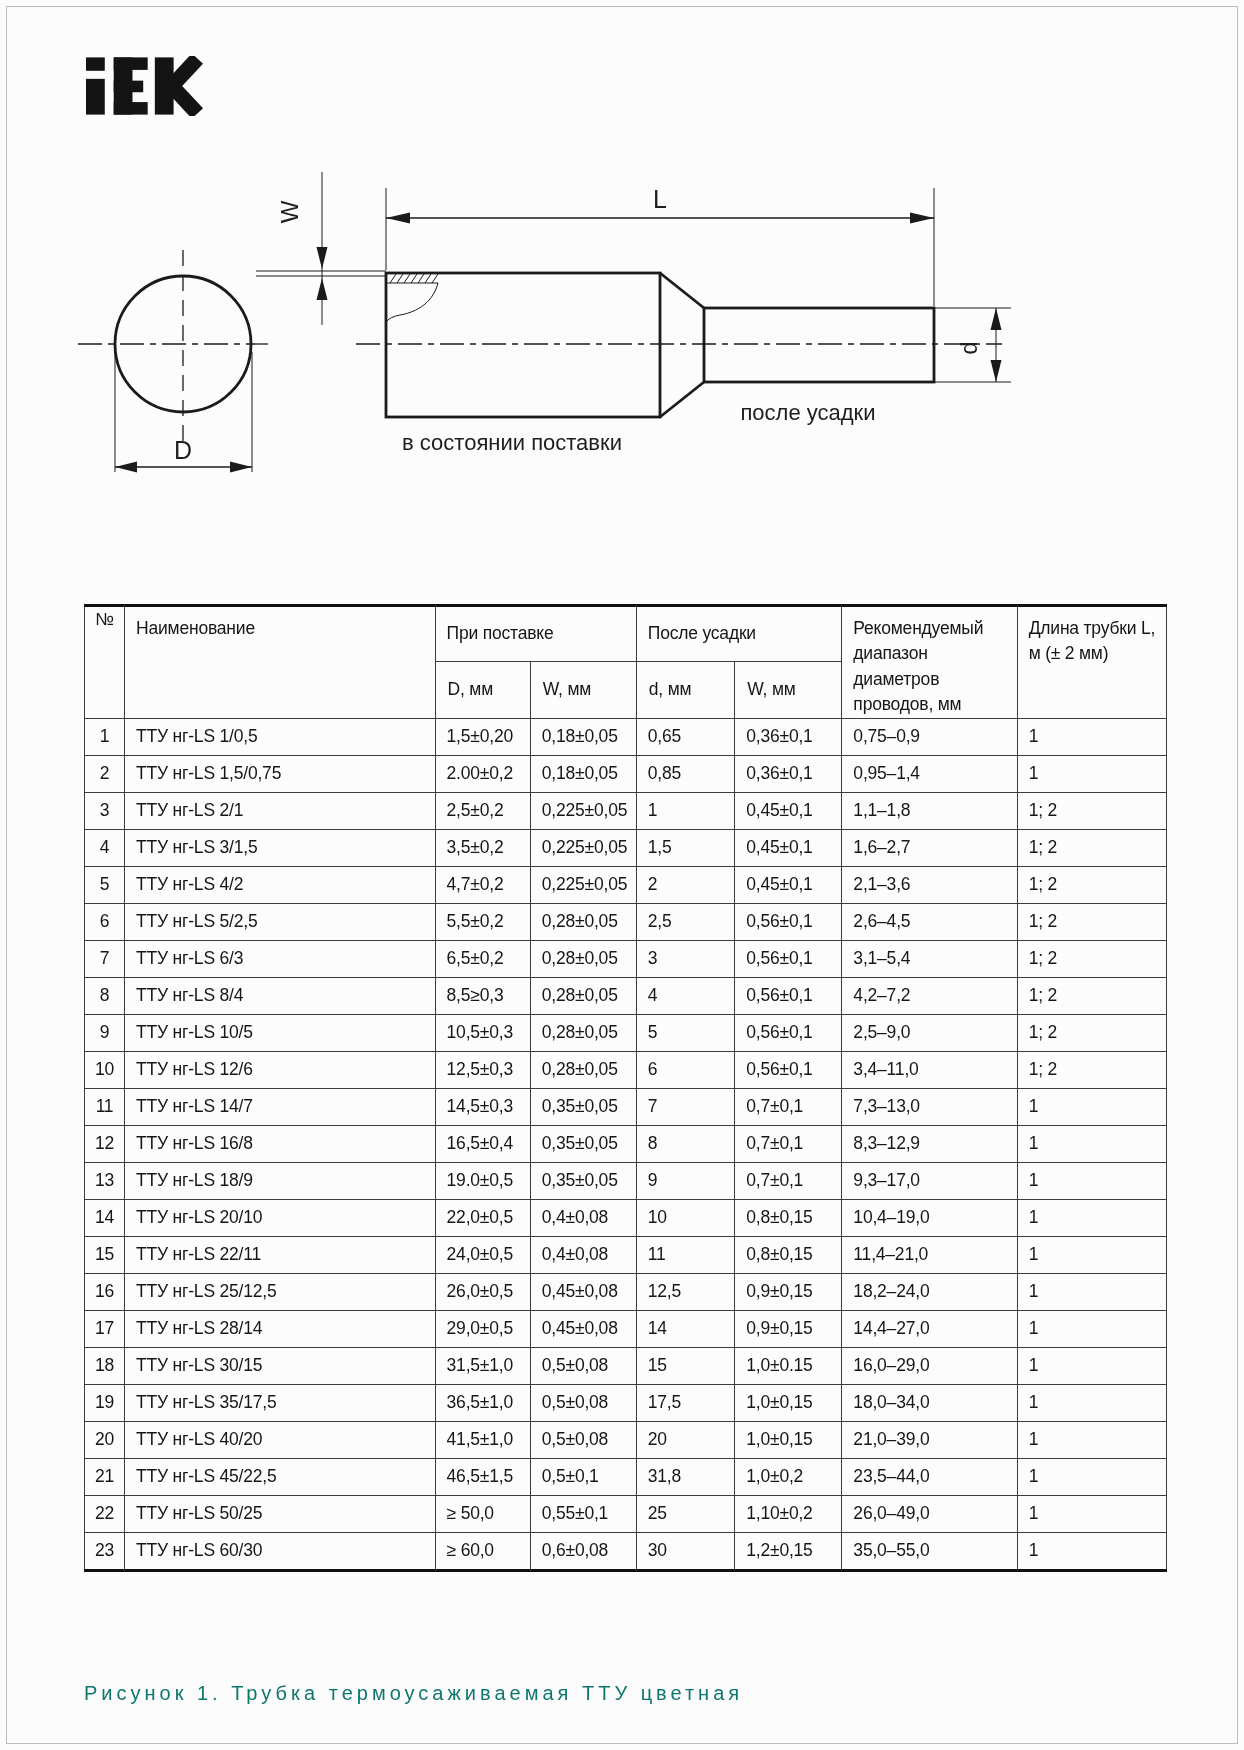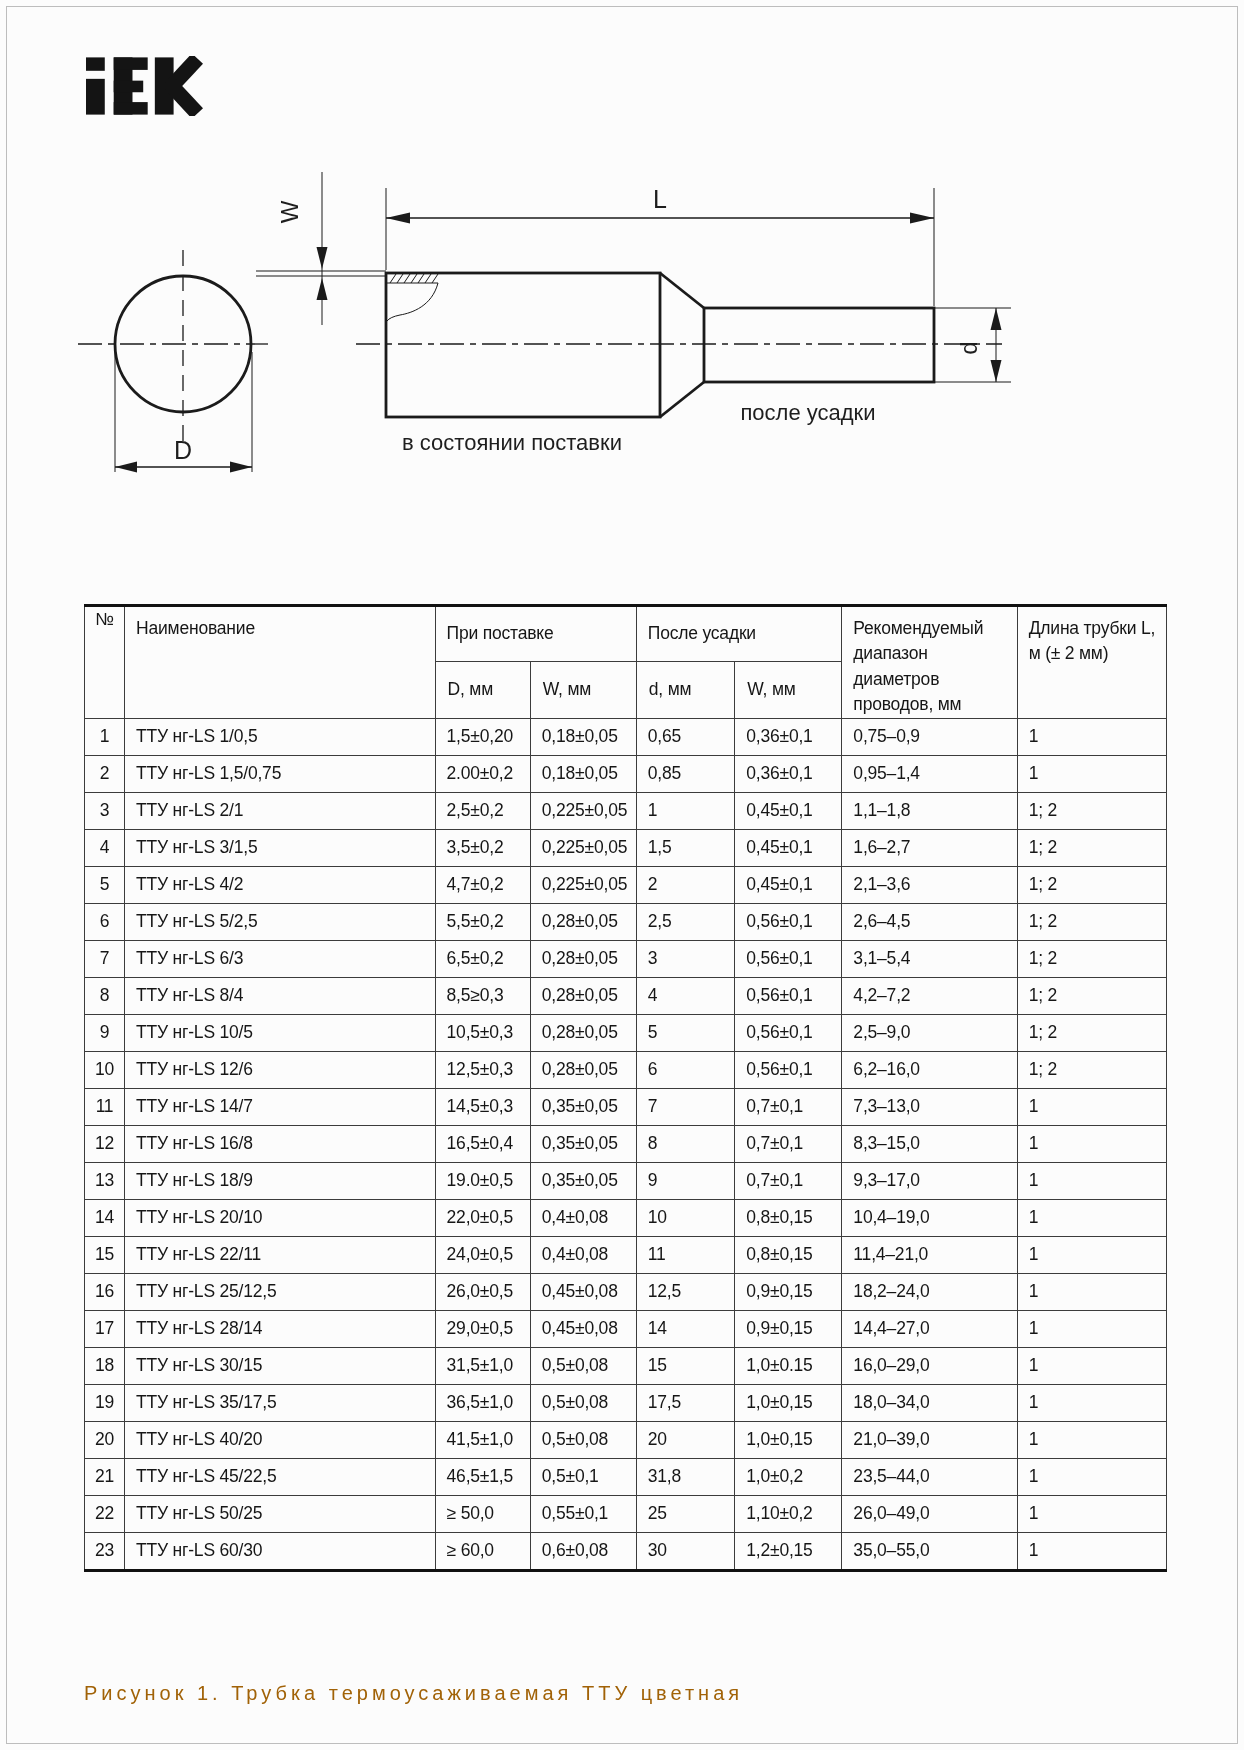--- a/index.html
+++ b/index.html
@@ -25,21 +25,21 @@
     overflow:hidden;
   }
   .dtable{border-top:3px solid #111;border-bottom:3px solid #111;}
   .dtable tr.h1 th{height:42px;}
   .dtable tr.h2 th{height:44px;padding-left:12px;}
   .dtable th.span2{vertical-align:top;padding-top:9px;line-height:1.45;}
   .dtable tbody td{height:36px;}
   .dtable td.c-num,.dtable th.c-num{text-align:center;padding:0 2px;}
   .caption{
     position:absolute;left:84px;top:1682px;
-    font-size:20px;letter-spacing:4px;color:#a16207;white-space:nowrap;
+    font-size:20px;letter-spacing:4px;color:#0f766e;white-space:nowrap;
   }
   .draw{stroke:#1b1b1b;fill:none;}
   .thick{stroke-width:2.8;}
   .thin{stroke-width:1.3;}
   .hair{stroke-width:1;}
   .arr{fill:#1b1b1b;stroke:none;}
   .dlabel{font-family:"Liberation Sans","DejaVu Sans",sans-serif;fill:#1e1e1e;}
 </style>
 </head>
 <body>
@@ -243,41 +243,41 @@
     <td>2,5–9,0</td>
     <td>1; 2</td>
   </tr>
       <tr>
     <td class="c-num">10</td>
     <td>ТТУ нг-LS 12/6</td>
     <td>12,5±0,3</td>
     <td>0,28±0,05</td>
     <td>6</td>
     <td>0,56±0,1</td>
-    <td>6,2–16,0</td>
+    <td>3,4–11,0</td>
     <td>1; 2</td>
   </tr>
       <tr>
     <td class="c-num">11</td>
     <td>ТТУ нг-LS 14/7</td>
     <td>14,5±0,3</td>
     <td>0,35±0,05</td>
     <td>7</td>
     <td>0,7±0,1</td>
     <td>7,3–13,0</td>
     <td>1</td>
   </tr>
       <tr>
     <td class="c-num">12</td>
     <td>ТТУ нг-LS 16/8</td>
     <td>16,5±0,4</td>
     <td>0,35±0,05</td>
     <td>8</td>
     <td>0,7±0,1</td>
-    <td>8,3–15,0</td>
+    <td>8,3–12,9</td>
     <td>1</td>
   </tr>
       <tr>
     <td class="c-num">13</td>
     <td>ТТУ нг-LS 18/9</td>
     <td>19.0±0,5</td>
     <td>0,35±0,05</td>
     <td>9</td>
     <td>0,7±0,1</td>
     <td>9,3–17,0</td>

